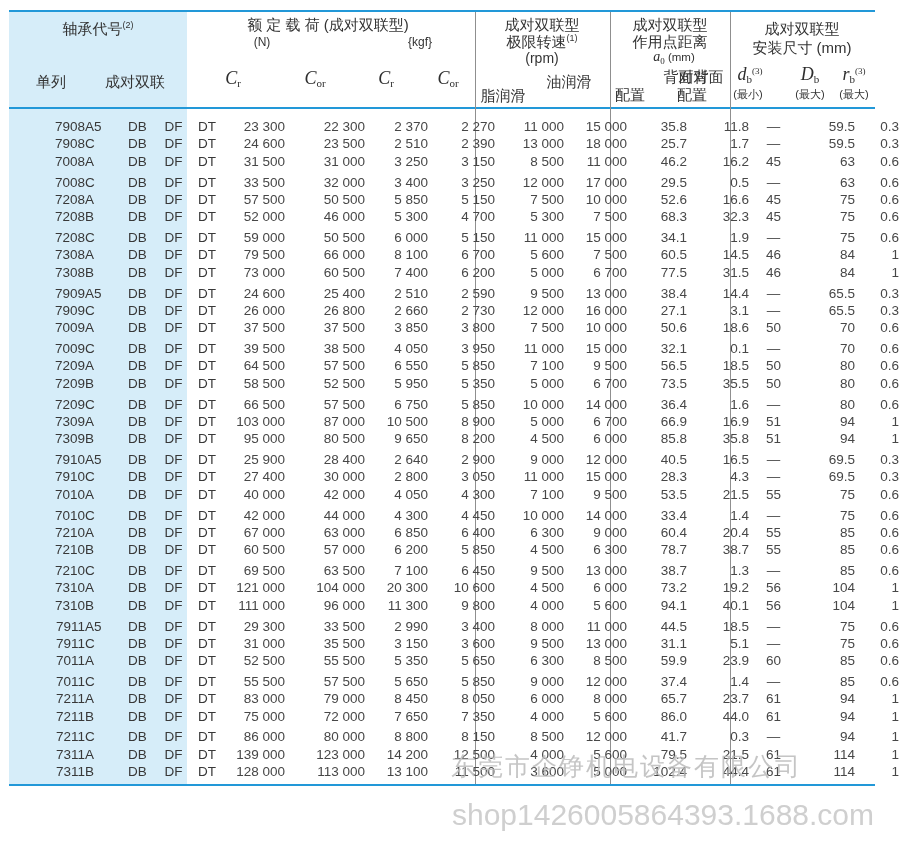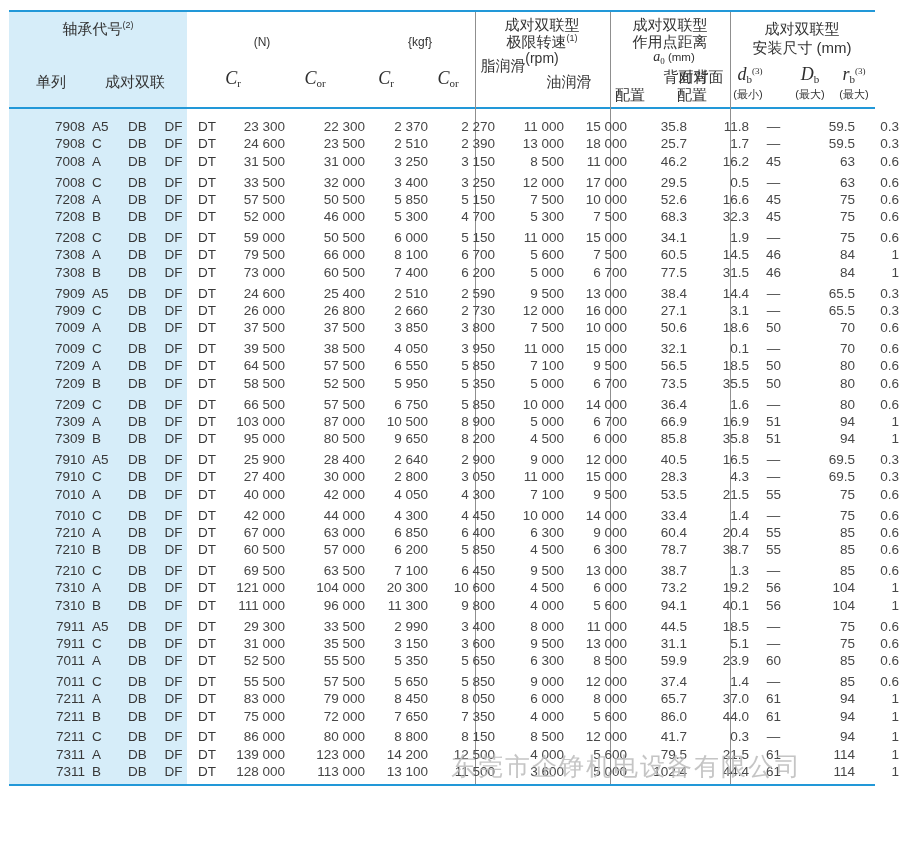--- a/index.html
+++ b/index.html
@@ -24,21 +24,21 @@
   .sym sup.fn { font-style:normal; }
 
   .tbody { position:absolute; left:0; top:99px; width:866px; padding-top:9px;margin-left:32px; }
   .group { margin-bottom:3.6px; }
   .row { display:grid; height:17.3px; align-items:center;
          grid-template-columns:44px 34px 37px 35px 32px 64px 80px 63px 67px 69px 63px 60px 62px 45px 61px 50px;
          font-size:13.5px; color:#474747; }
   .row .code { color:#383838; }
   .ra { text-align:right; padding-right:2px; }
   .ct { text-align:center; }
-  .lf { text-align:left; padding-left:7px; }
+  .lf { text-align:left; }
   .c1 { text-align:right; }
   .c15 { text-align:right; padding-right:2px; }
   .c16 { text-align:right; padding-right:8px; }
 
   .wm { position:absolute; color:#c6c6c6; white-space:nowrap; z-index:5; }
   .wm-co  { left:451px; top:750px; font-size:25px; letter-spacing:2px; color:rgba(187,187,187,.85); }
   .wm-url { left:452px; top:798px; font-size:30px; color:rgba(204,204,204,.95); }
 </style>
 </head>
 <body>
@@ -52,31 +52,32 @@
     <div class="vline v1"></div>
     <div class="vline v2"></div>
     <div class="vline v3"></div>
 
     <div class="hdr">
 
       <span class="hlabel cc" style="left:89px; top:8px;"><span>轴承代号</span><sup class="fn">(2)</sup></span>
       <span class="hlabel" style="left:27px; top:61px;">单列</span>
       <span class="hlabel" style="left:96px; top:61px;">成对双联</span>
 
+      <span class="hlabel cc" style="left:319px; top:4px;">额 定 载 荷 (成对双联型)</span>
       <span class="hsmall cc" style="left:253px; top:23px;">(N)</span>
       <span class="hsmall cc" style="left:411px; top:23px;">{kgf}</span>
       <span class="sym cc" style="position:absolute; left:224px; top:56px;"><span>C</span><sub>r</sub></span>
       <span class="sym cc" style="position:absolute; left:306px; top:56px;"><span>C</span><sub>or</sub></span>
       <span class="sym cc" style="position:absolute; left:377px; top:56px;"><span>C</span><sub>r</sub></span>
       <span class="sym cc" style="position:absolute; left:439px; top:56px;"><span>C</span><sub>or</sub></span>
 
       <span class="hlabel cc" style="left:533px; top:4px;">成对双联型</span>
       <span class="hlabel cc" style="left:533px; top:21px;"><span>极限转速</span><sup class="fn">(1)</sup></span>
       <span class="hsmall cc" style="left:533px; top:38px; font-size:14px;">(rpm)</span>
-      <span class="hlabel cc" style="left:494px; top:45px;">脂润滑</span>
+      <span class="hlabel cc" style="left:494px; top:75px;">脂润滑</span>
       <span class="hlabel cc" style="left:560px; top:61px;">油润滑</span>
 
       <span class="hlabel cc" style="left:661px; top:4px;">成对双联型</span>
       <span class="hlabel cc" style="left:661px; top:21px;">作用点距离</span>
       <span class="hsmall cc" style="left:665px; top:37px; font-size:11.5px;"><span class="sym" style="font-size:14px;text-align:center;"><span>a</span><sub style="font-size:9px;">0</sub></span> <span>(mm)</span></span>
       <span class="hlabel cc" style="left:629px; top:56px;margin-left:48px;">背对背</span>
       <span class="hlabel" style="left:606px; top:74px;">配置</span>
       <span class="hlabel cc" style="left:692px; top:56px;">面对面</span>
       <span class="hlabel" style="left:668px; top:74px;">配置</span>
 
@@ -676,21 +677,21 @@
     <span class="c ct code">DB</span>
     <span class="c ct code">DF</span>
     <span class="c ct code">DT</span>
     <span class="c ra">83 000</span>
     <span class="c ra">79 000</span>
     <span class="c ra">8 450</span>
     <span class="c ra">8 050</span>
     <span class="c ra">6 000</span>
     <span class="c ra">8 000</span>
     <span class="c ra">65.7</span>
-    <span class="c ra">37.0</span>
+    <span class="c ra">23.7</span>
     <span class="c ct">61</span>
     <span class="c c15">94</span>
     <span class="c c16">1</span>
   </div>
           <div class="row">
     <span class="c c1 code">7211</span>
     <span class="c lf code">B</span>
     <span class="c ct code">DB</span>
     <span class="c ct code">DF</span>
     <span class="c ct code">DT</span>
@@ -760,13 +761,14 @@
     <span class="c ra">44.4</span>
     <span class="c ct">61</span>
     <span class="c c15">114</span>
     <span class="c c16">1</span>
   </div>
         </div>
       </div>
   </div>
 
   <div class="wm wm-co">东莞市企铮机电设备有限公司</div>
+  <div class="wm wm-url">shop1426005864393.1688.com</div>
 </div>
 
 </body></html>

